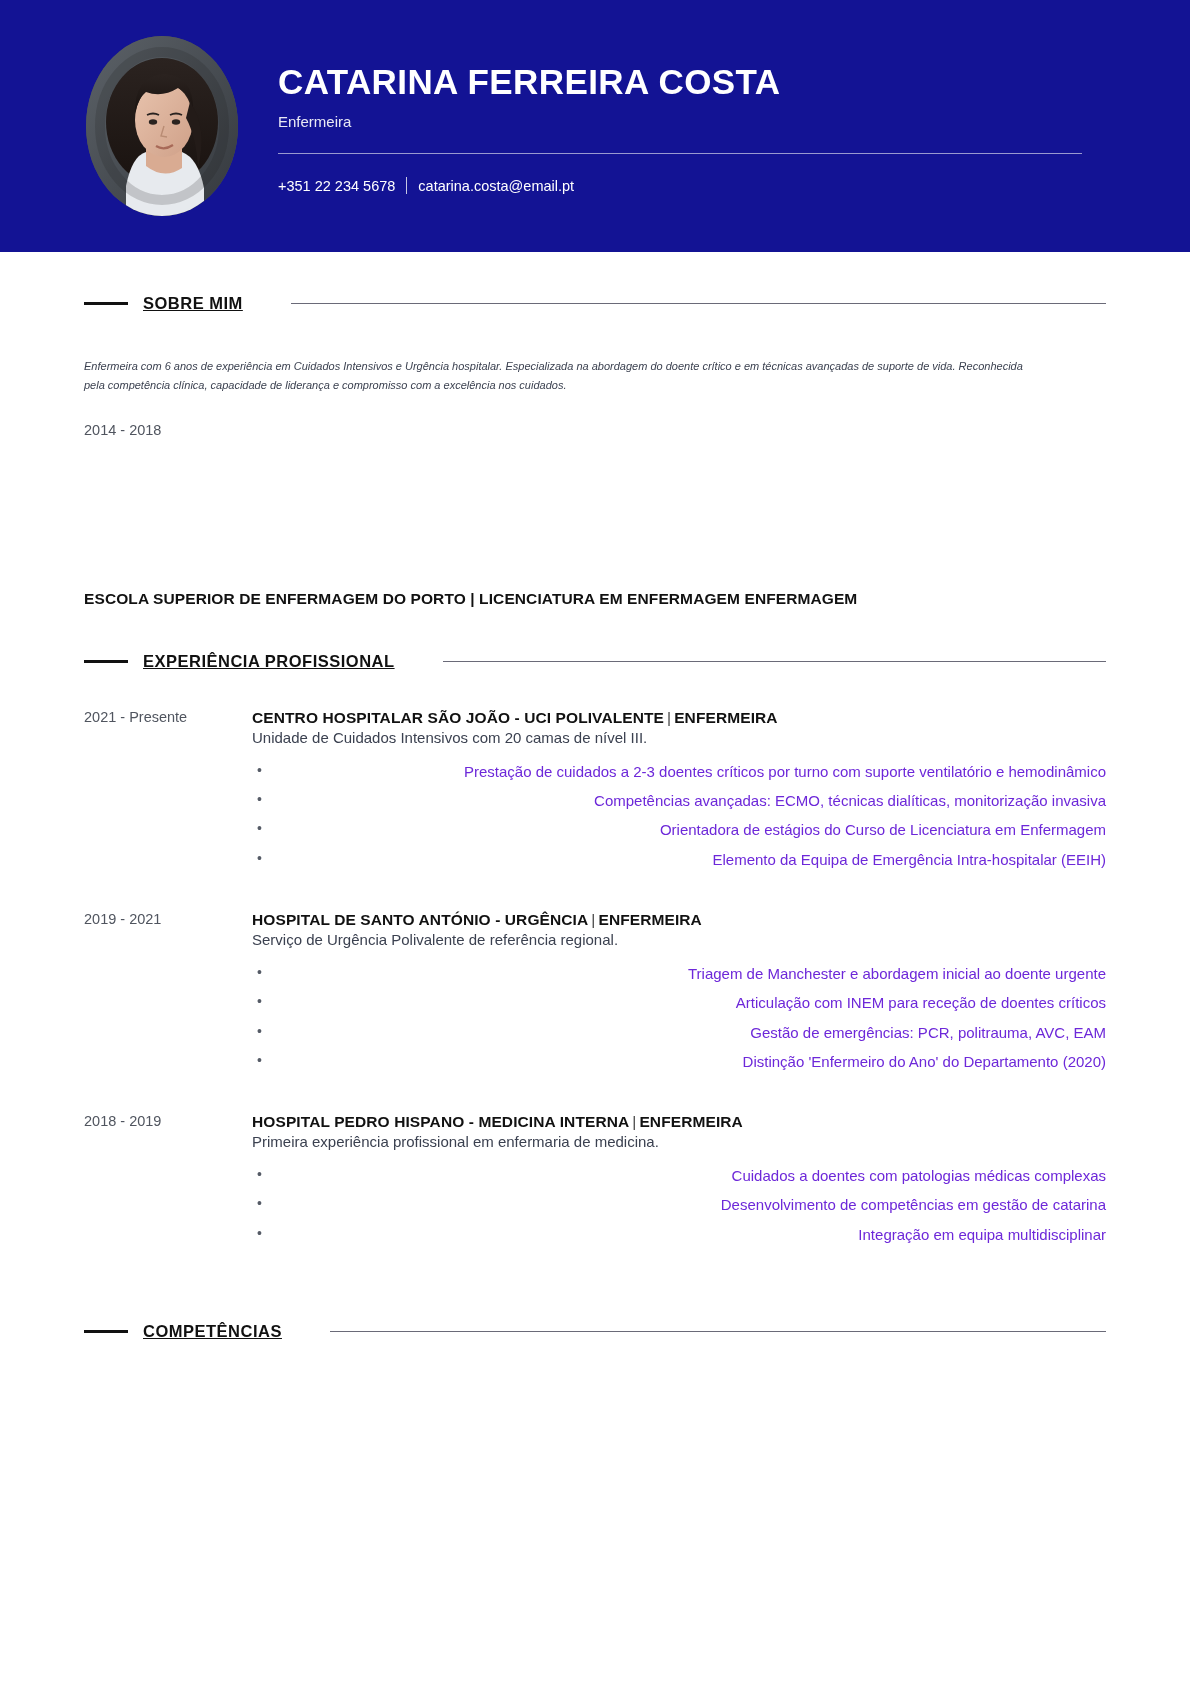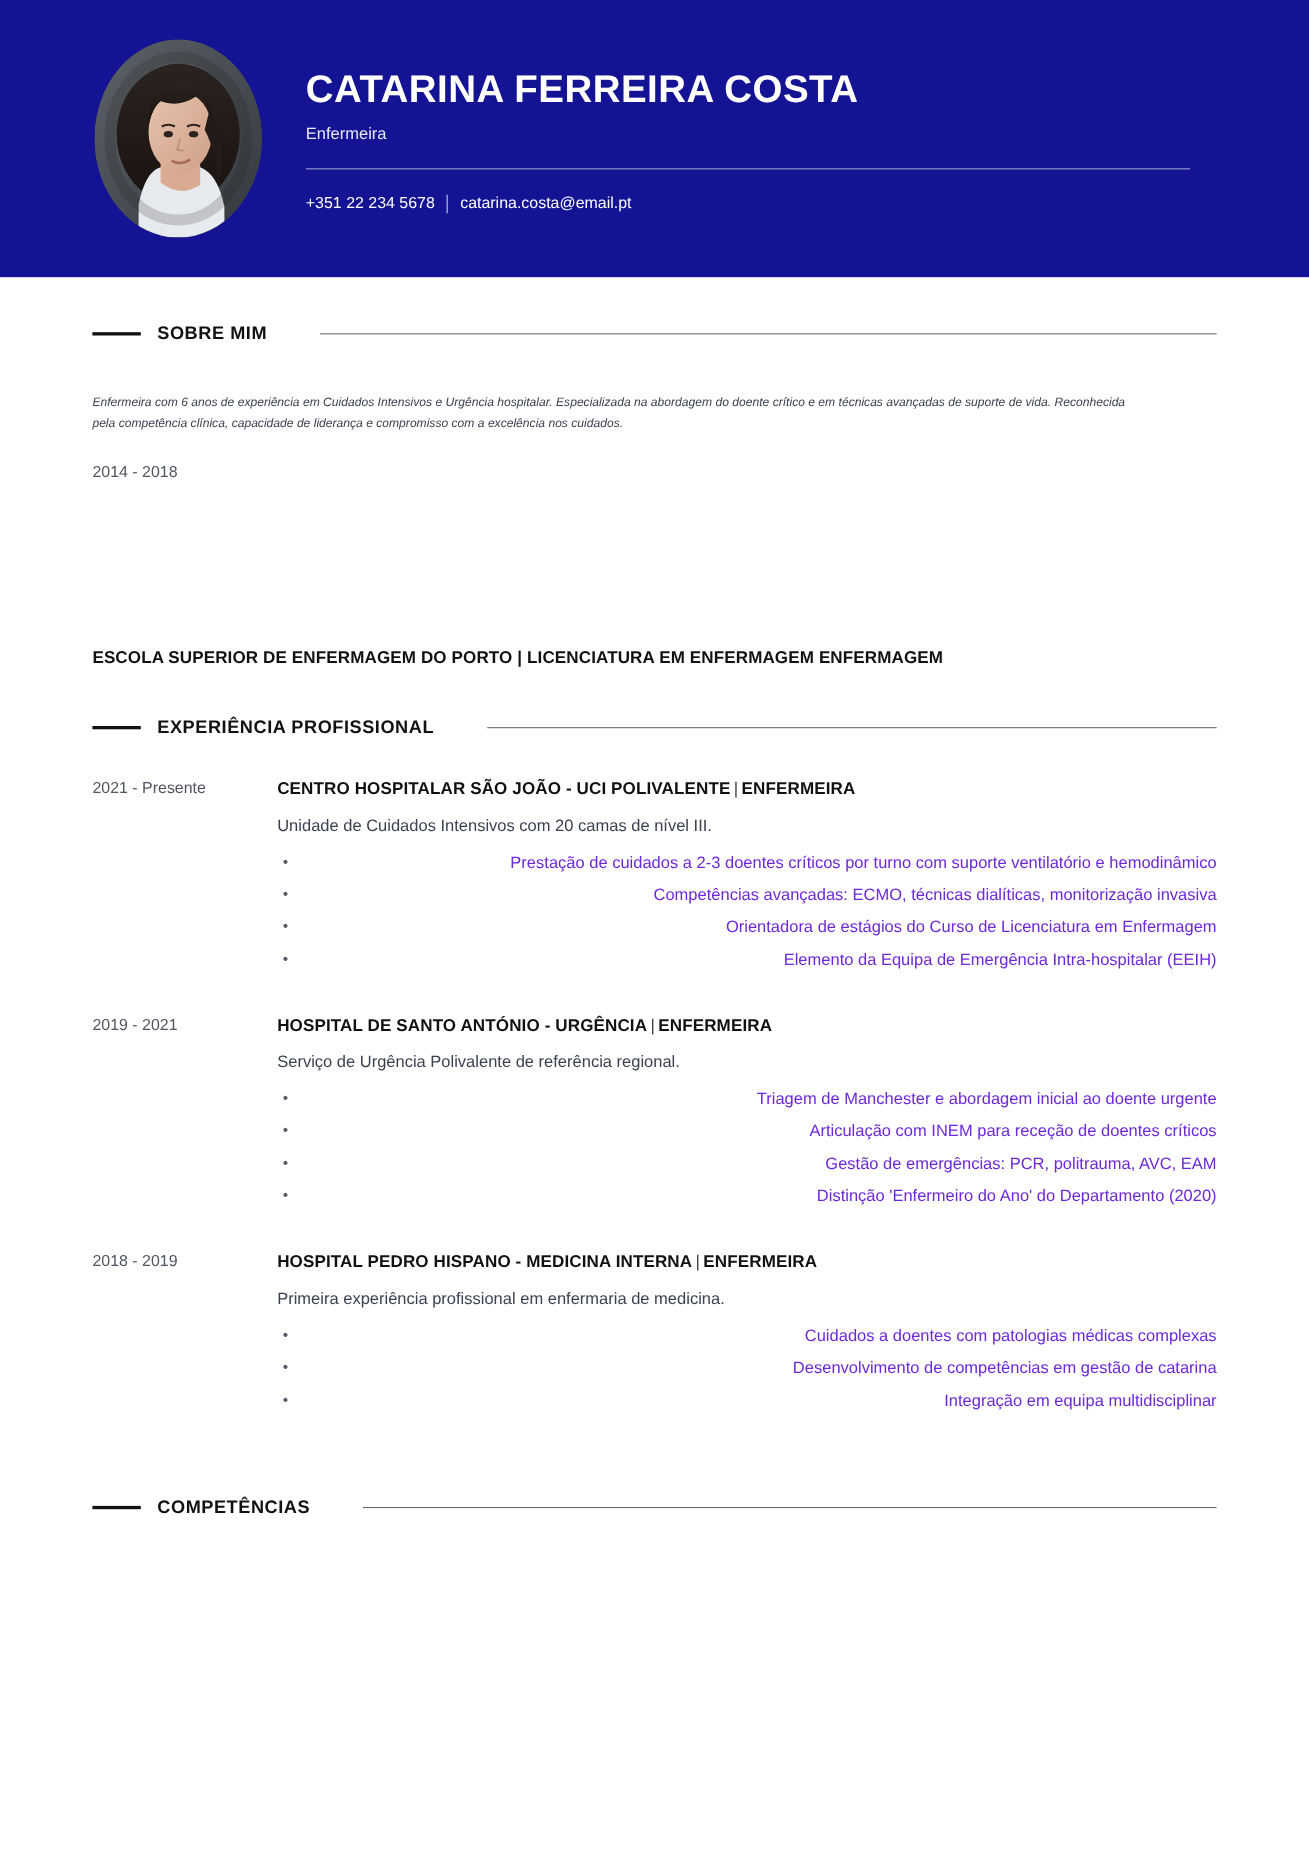--- a/index.html
+++ b/index.html
@@ -55,21 +55,21 @@
     border:0;
     border-top:1px solid #9a9ad0;
     margin-top:23px;
     width:100%;
   }
   .contact {
     color:#ffffff;
     font-size:14.5px;
     margin-top:23px;
     display:flex;
-    align-items:flex-start;
+    align-items:center;
     gap:0;
   }
   .contact .sep {
     display:inline-block;
     width:1px;
     height:17px;
     background:#c7c7e4;
     margin:0 11px;
   }
 
@@ -88,20 +88,21 @@
     background:#111111;
     flex:0 0 auto;
   }
   .sec-title {
     font-size:16.5px;
     font-weight:bold;
     color:#111111;
     letter-spacing:0.5px;
     margin-left:15px;
     white-space:nowrap;
+    text-decoration:underline;
   }
   .sec-line {
     flex:1 1 auto;
     height:1px;
     background:#6a6a78;
     margin-left:48px;
   }
 
   .summary {
     margin-top:44px;
@@ -128,21 +129,20 @@
     font-size:15.5px;
     font-weight:bold;
     color:#111111;
     line-height:1.42;
     letter-spacing:0.1px;
   }
   .entry-title .pipe { font-weight:400; color:#444; padding:0 3px; }
   .entry-sub {
     font-size:15px;
     color:#3b4150;
-    margin-top:13px;
   }
   ul.bullets {
     margin-top:14px;
     list-style:none;
   }
   ul.bullets li {
     position:relative;
     padding-left:27px;
     font-size:15px;
     color:#6d28d9;

